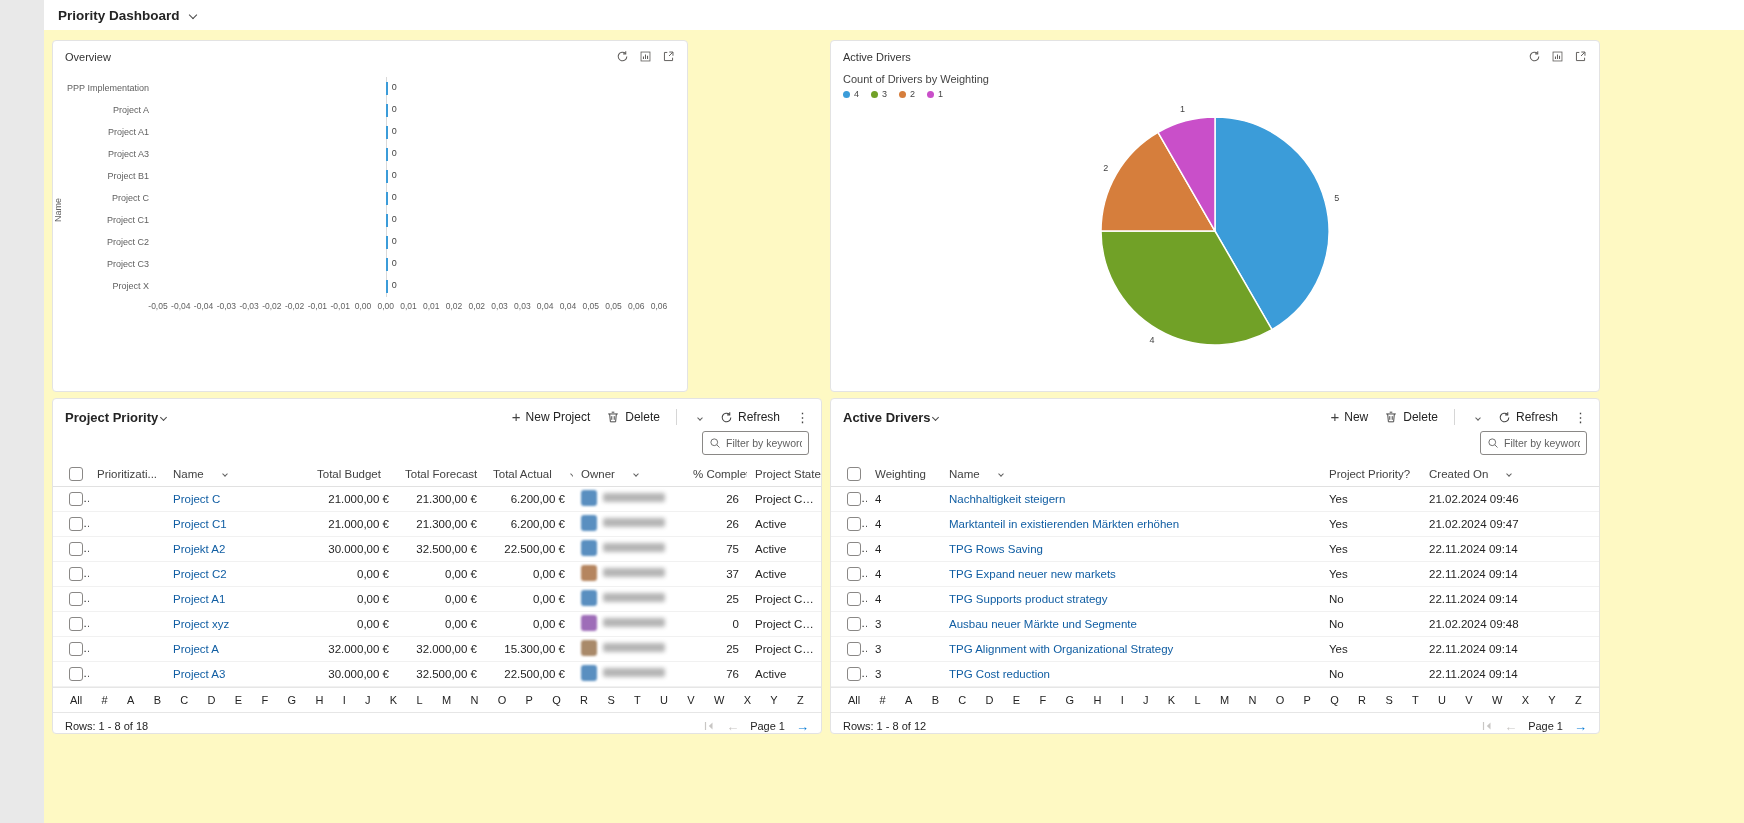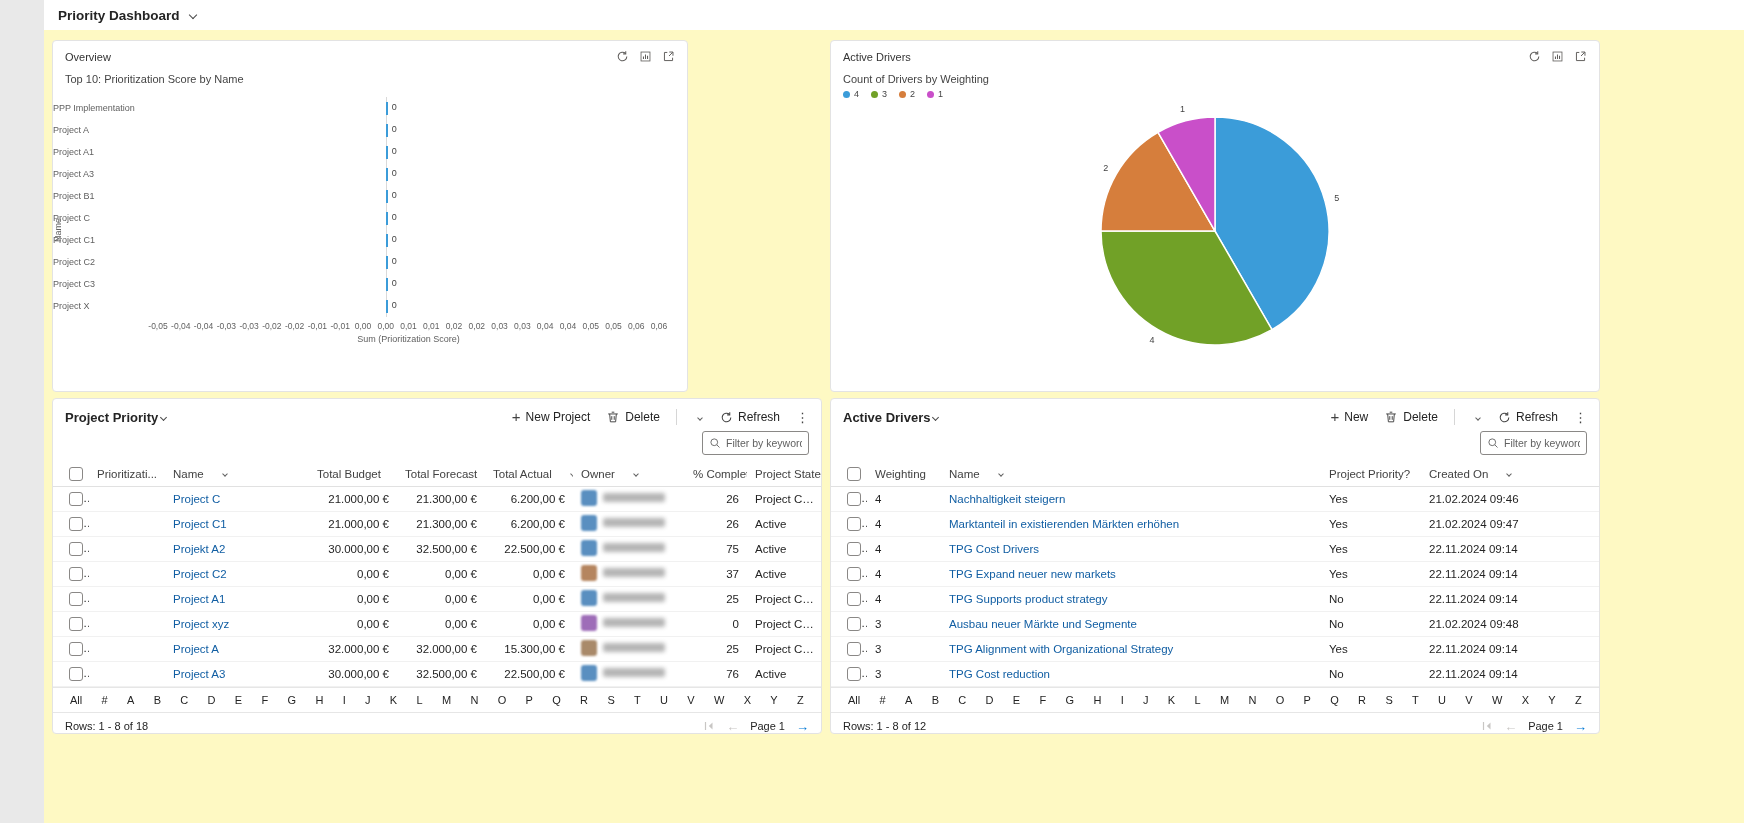--- a/index.html
+++ b/index.html
@@ -19,21 +19,21 @@
   .panel { position:absolute; background:#fff; border:1px solid #e3e3e3; border-radius:4px; overflow:hidden; }
   .panel-head { display:flex; justify-content:space-between; align-items:center; padding:9px 12px 2px 12px; font-size:11px; color:#333; }
   .panel-icons { display:flex; gap:10px; color:#605e5c; }
   .panel-icons .icon-btn { cursor:pointer; line-height:0; }
   .chart-title { padding:8px 12px 0 12px; font-size:11px; color:#444; }
 
   
   .barchart { position:relative; margin-top:12px; }
   .y-title { position:absolute; left:-30px; top:128px; transform:rotate(-90deg); font-size:9px; color:#616161; width:70px; text-align:center; }
   .bar-row { display:flex; align-items:center; height:22px; }
-  .bar-label { width:105px; flex:none; text-align:left; padding-right:9px; font-size:9px; color:#616161; white-space:nowrap; overflow:hidden; }
+  .bar-label { width:105px; flex:none; text-align:right; padding-right:9px; font-size:9px; color:#616161; white-space:nowrap; overflow:hidden; }
   .bar-track { flex:1; position:relative; height:100%; margin-right:28px; }
   .bar-tick { position:absolute; top:5px; width:2px; height:13px; }
   .bar-val { position:absolute; top:5px; font-size:9px; color:#444; }
   .zero-line { position:absolute; top:0; bottom:0; width:1px; background:#d9d9d9; }
   .bar-plot { position:relative; }
   .bar-ticks { position:relative; height:15px; margin-left:105px; margin-right:28px; }
   .bar-ticks span { position:absolute; top:4px; transform:translateX(-50%); font-size:8.5px; color:#616161; white-space:nowrap; }
   .x-title { margin-left:105px; margin-right:28px; text-align:center; font-size:9px; color:#616161; padding-top:2px; }
 
   
@@ -107,21 +107,20 @@
               <rect x="2.5" y="2.5" width="11" height="11" fill="none" stroke="currentColor"></rect>
               <path d="M5.5 11V8M8 11V5.5M10.5 11V7.2" fill="none" stroke="currentColor" stroke-width="1.3"></path>
             </svg></span>
         <span class="icon-btn"><svg width="13" height="13" viewBox="0 0 16 16">
               <path d="M6.5 3H3v10h10V9.5" fill="none" stroke="currentColor" stroke-width="1.2"></path>
               <path d="M9 2.5h4.5V7" fill="none" stroke="currentColor" stroke-width="1.2"></path>
               <path d="M13.2 2.8 8.6 7.4" stroke="currentColor" stroke-width="1.2"></path>
             </svg></span>
       </div>
     </div>
-    <div class="chart-title">Top 10: Prioritization Score by Name</div>
     <div class="barchart">
       <span class="y-title">Name</span>
       <div class="bar-plot" id="bar-rows">
           <div class="zero-line" style="left: calc(45.4545% + 44.5455px);"></div>
           <div class="bar-row">
             <div class="bar-label">PPP Implementation</div>
             <div class="bar-track">
               <div class="bar-tick" style="left:45.45454545454546%; background:#3b9cd9;"></div>
               <span class="bar-val" style="left:calc(45.45454545454546% + 6px);">0</span>
             </div>
@@ -208,21 +207,20 @@
           <span style="left: 63.6364%;">0,02</span>
           <span style="left: 68.1818%;">0,03</span>
           <span style="left: 72.7273%;">0,03</span>
           <span style="left: 77.2727%;">0,04</span>
           <span style="left: 81.8182%;">0,04</span>
           <span style="left: 86.3636%;">0,05</span>
           <span style="left: 90.9091%;">0,05</span>
           <span style="left: 95.4545%;">0,06</span>
           <span style="left: 100%;">0,06</span>
         </div>
-      <div class="x-title">Sum (Prioritization Score)</div>
     </div>
   </div>
 
   <div class="panel" style="left:786px; top:40px; width:770px; height:352px;">
     <div class="panel-head">
       <span>Active Drivers</span>
       <div class="panel-icons">
         <span class="icon-btn"><svg width="13" height="13" viewBox="0 0 16 16">
               <path d="M13.3 8a5.3 5.3 0 1 1-1.6-3.8" fill="none" stroke="currentColor" stroke-width="1.3"></path>
               <path d="M12 1.6v3.2h-3.2" fill="none" stroke="currentColor" stroke-width="1.3"></path>
@@ -587,21 +585,21 @@
           <tr>
             <td class="col-cb"><span class="cb"></span></td>
             <td class="wt">4</td>
             <td><a class="link">Marktanteil in existierenden Märkten erhöhen</a></td>
             <td>Yes</td>
             <td>21.02.2024 09:47</td>
           </tr>
           <tr>
             <td class="col-cb"><span class="cb"></span></td>
             <td class="wt">4</td>
-            <td><a class="link">TPG Cost Drivers</a></td>
+            <td><a class="link">TPG Rows Saving</a></td>
             <td>Yes</td>
             <td>22.11.2024 09:14</td>
           </tr>
           <tr>
             <td class="col-cb"><span class="cb"></span></td>
             <td class="wt">4</td>
             <td><a class="link">TPG Expand neuer new markets</a></td>
             <td>Yes</td>
             <td>22.11.2024 09:14</td>
           </tr>

